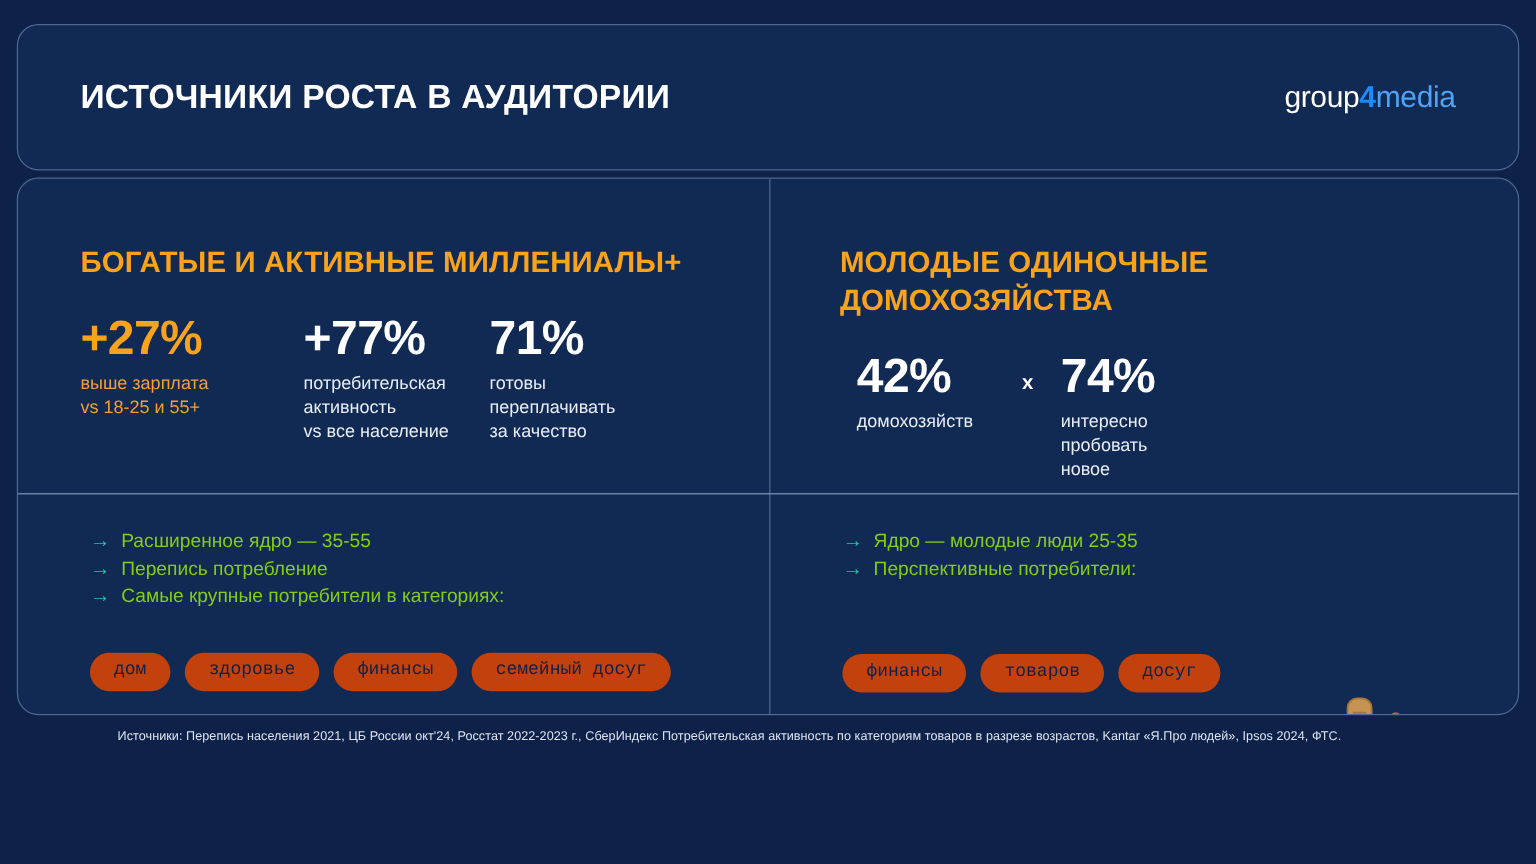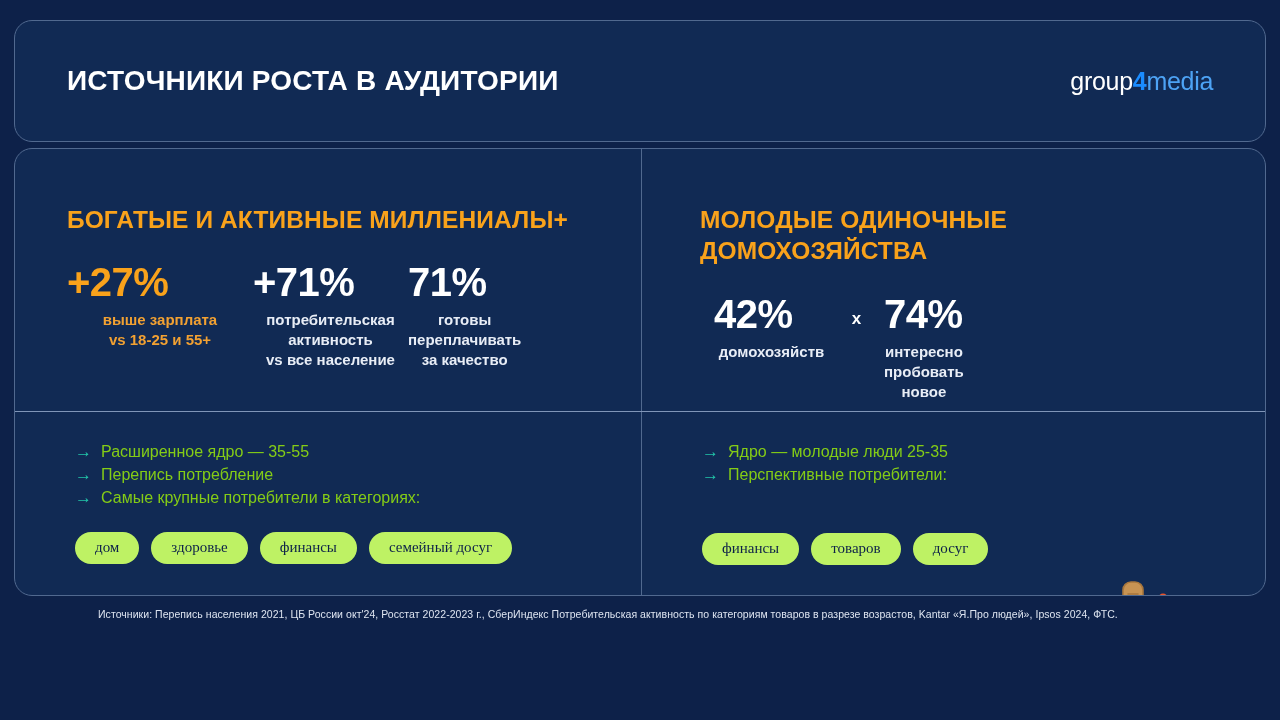--- a/index.html
+++ b/index.html
@@ -113,22 +113,21 @@
     font-size: 40px;
     font-weight: bold;
     line-height: 1.05;
     letter-spacing: -0.5px;
     white-space: nowrap;
   }
   .stat-cap {
     font-size: 15px;
     line-height: 1.33;
     margin-top: 7px;
-    font-weight: bold;
-    text-align: center;
+    font-weight: normal;
   }
   .c-white  { color: #ffffff; }
   .c-orange { color: #f9a21b; }
   .c-capw   { color: #e8edf6; }
   .c-capo   { color: #f2a132; }
 
   .mult {
     color: #ffffff;
     font-size: 17px;
     font-weight: bold;
@@ -165,30 +164,31 @@
     font-size: 16px;
     line-height: 1.25;
   }
 
   .pills {
     display: flex;
     gap: 12px;
     margin-top: 24px;
   }
   .pill {
-    background: #bef264;
+    background: #c2410c;
     color: #0d2149;
     font-size: 15px;
     border-radius: 17px;
     padding: 7px 20px 8px 20px;
     white-space: nowrap;
     line-height: 1.1;
     border: none;
-    font-family: Liberation Serif, serif;
+    font-family: Liberation Mono, monospace;
     cursor: pointer;
+    margin-top: 12px;
   }
 
   
   .champagne {
     position: absolute;
     right: 78px;
     top: 168px;
     width: 110px;
     height: 160px;
   }
@@ -225,21 +225,21 @@
 
     <div class="col col-left">
       <div class="panel-heading">БОГАТЫЕ И АКТИВНЫЕ МИЛЛЕНИАЛЫ+</div>
       <div class="stats">
         <div class="stat" style="width:186px">
           <div class="stat-num c-orange">+27%</div>
           <div class="stat-cap c-capo" style="white-space:pre-line">выше зарплата
 vs 18-25  и 55+</div>
         </div>
         <div class="stat" style="width:155px">
-          <div class="stat-num c-white">+71%</div>
+          <div class="stat-num c-white">+77%</div>
           <div class="stat-cap c-capw" style="white-space:pre-line">потребительская
 активность
 vs все население</div>
         </div>
         <div class="stat">
           <div class="stat-num c-white">71%</div>
           <div class="stat-cap c-capw" style="white-space:pre-line">готовы
 переплачивать
 за качество</div>
         </div>

